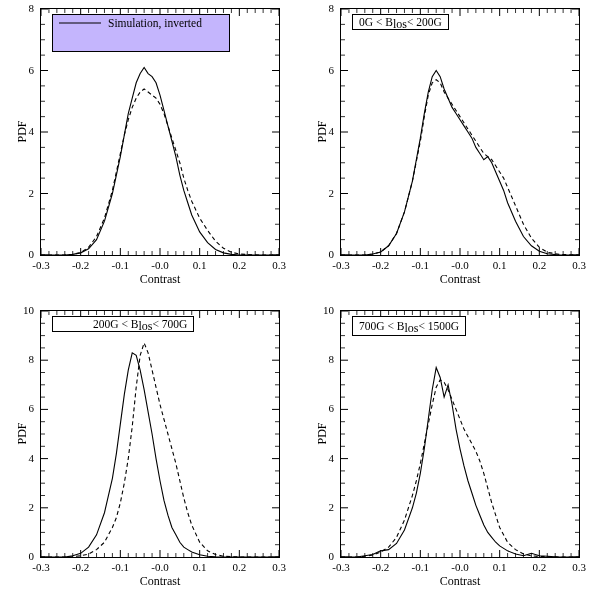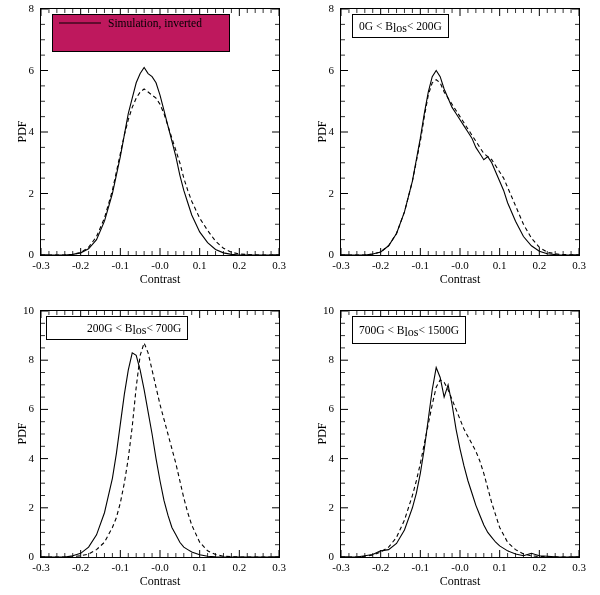--- a/index.html
+++ b/index.html
@@ -5,21 +5,21 @@
   html,body{margin:0;padding:0;background:#ffffff;}
   body{width:600px;height:595px;font-family:"Liberation Serif",serif;color:#000;}
   #root{position:relative;width:600px;height:595px;}
   .panel{position:absolute;}
   .plotbox{position:absolute;border:1px solid #000;background:#fff;box-sizing:border-box;}
   svg{display:block;}
   .axislabel{position:absolute;font-size:12px;text-align:center;}
   .ylabel{position:absolute;font-size:12px;transform:rotate(-90deg);transform-origin:center center;white-space:nowrap;}
   .ticklabel{position:absolute;font-size:11px;text-align:center;white-space:nowrap;}
   .ytick{position:absolute;font-size:11px;text-align:right;white-space:nowrap;}
-  .legendbox{position:absolute;border:1px solid #000;background:#be185d;box-sizing:border-box;}
+  .legendbox{position:absolute;border:1px solid #000;background:#c4b5fd;box-sizing:border-box;}
   .legend-row{display:flex;align-items:center;height:16px;padding-left:5px;}
   .legend-line{width:44px;height:10px;margin-right:6px;}
   .legend-text{font-size:11.5px;white-space:nowrap;}
   .labelbox{position:absolute;border:1px solid #000;background:#fff;box-sizing:border-box;display:flex;align-items:center;justify-content:center;font-size:11.5px;padding:2px 6px;white-space:nowrap;}
   sub{font-size:12px;vertical-align:baseline;position:relative;top:2px;}
 </style>
 </head>
 <body>
 
 <div id="root">
@@ -235,21 +235,21 @@
           <line x1="0" y1="30.75" x2="4" y2="30.75" stroke="#000" stroke-width="0.8"></line>
           <line x1="238" y1="30.75" x2="234" y2="30.75" stroke="#000" stroke-width="0.8"></line>
           <line x1="0" y1="15.375" x2="4" y2="15.375" stroke="#000" stroke-width="0.8"></line>
           <line x1="238" y1="15.375" x2="234" y2="15.375" stroke="#000" stroke-width="0.8"></line>
           <line x1="0" y1="0" x2="7" y2="0" stroke="#000" stroke-width="1"></line>
           <line x1="238" y1="0" x2="231" y2="0" stroke="#000" stroke-width="1"></line>
           <polyline points="0.00,246.00 15.87,246.00 23.80,246.00 31.73,245.08 39.67,242.93 47.60,236.78 55.53,224.47 63.47,202.95 71.40,172.20 79.33,129.15 83.30,104.55 87.27,83.03 91.23,67.65 95.20,61.50 99.17,67.65 103.13,79.95 107.10,89.18 111.07,98.40 115.03,104.55 119.00,110.70 122.97,116.85 126.93,123.00 130.90,129.15 134.87,138.38 138.83,144.53 142.80,150.68 146.77,147.60 150.73,153.75 154.70,162.97 158.67,172.20 162.63,181.43 166.60,193.72 170.57,202.95 174.53,212.18 182.47,227.55 190.40,236.78 198.33,242.31 206.27,244.77 218.17,246.00 238.00,246.00" fill="none" stroke="#000" stroke-width="1.1"></polyline>
           <polyline points="0.00,246.00 15.87,246.00 23.80,246.00 31.73,245.08 39.67,242.93 47.60,236.78 55.53,224.47 63.47,202.95 71.40,172.20 79.33,132.22 83.30,107.63 87.27,86.10 91.23,73.80 95.20,70.72 99.17,73.80 103.13,83.03 107.10,89.18 111.07,95.32 115.03,101.47 119.00,107.63 122.97,113.78 126.93,119.93 130.90,126.08 134.87,132.22 138.83,138.38 142.80,144.53 146.77,147.60 150.73,150.68 154.70,156.82 158.67,162.97 162.63,169.13 166.60,178.35 170.57,187.57 174.53,196.80 182.47,215.25 190.40,229.09 198.33,238.31 206.27,243.23 218.17,245.38 238.00,246.00" fill="none" stroke="#000" stroke-width="1.1" stroke-dasharray="4,3"></polyline>
         </svg>
     </div>
-    <div class="labelbox" style="left:352px;top:14px;height:24px;justify-content:space-between;">
+    <div class="labelbox" style="left:352px;top:14px;height:16px;justify-content:space-between;">
       <span>0G &lt; B</span>
         <sub>los</sub>
         <span> &lt; 200G</span>
     </div>
     <div class="axislabel" style="left:340px;top:272px;width:240px;">Contrast</div>
     <div class="ylabel" style="left:292px;top:124px;width:60px;text-align:center;">PDF</div>
   </div>
 
   <div class="panel">
     <div class="plotbox" id="box-c" style="left:40px;top:310px;width:240px;height:248px;">
@@ -355,21 +355,21 @@
           <line x1="0" y1="24.599999999999994" x2="4" y2="24.599999999999994" stroke="#000" stroke-width="0.8"></line>
           <line x1="238" y1="24.599999999999994" x2="234" y2="24.599999999999994" stroke="#000" stroke-width="0.8"></line>
           <line x1="0" y1="12.300000000000011" x2="4" y2="12.300000000000011" stroke="#000" stroke-width="0.8"></line>
           <line x1="238" y1="12.300000000000011" x2="234" y2="12.300000000000011" stroke="#000" stroke-width="0.8"></line>
           <line x1="0" y1="0" x2="7" y2="0" stroke="#000" stroke-width="1"></line>
           <line x1="238" y1="0" x2="231" y2="0" stroke="#000" stroke-width="1"></line>
           <polyline points="0.00,246.00 23.80,246.00 31.73,244.77 39.67,242.31 47.60,236.16 55.53,223.86 63.47,201.72 71.40,167.28 75.37,142.68 79.33,113.16 83.30,83.64 87.27,59.04 91.23,41.82 95.20,44.28 99.17,59.04 103.13,78.72 107.10,100.86 111.07,123.00 115.03,147.60 119.00,169.74 122.97,189.42 126.93,204.18 130.90,216.48 134.87,223.86 138.83,231.24 142.80,236.16 146.77,238.62 150.73,241.08 158.67,243.79 166.60,245.26 174.53,245.75 182.47,246.00 198.33,246.00 218.17,246.00 238.00,246.00" fill="none" stroke="#000" stroke-width="1.1"></polyline>
           <polyline points="0.00,246.00 23.80,246.00 31.73,245.51 39.67,244.77 47.60,243.05 55.53,238.62 63.47,231.24 71.40,216.48 75.37,206.64 79.33,191.88 83.30,172.20 87.27,147.60 91.23,115.62 95.20,76.26 99.17,44.28 103.13,31.98 107.10,41.82 111.07,59.04 115.03,76.26 119.00,93.48 122.97,108.24 126.93,123.00 130.90,137.76 134.87,152.52 138.83,169.74 142.80,186.96 146.77,201.72 150.73,214.02 158.67,231.24 166.60,239.85 174.53,243.54 182.47,245.26 198.33,246.00 218.17,246.00 238.00,246.00" fill="none" stroke="#000" stroke-width="1.1" stroke-dasharray="4,3"></polyline>
         </svg>
     </div>
-    <div class="labelbox" style="left:46px;top:316px;height:24px;padding-left:40px;">
+    <div class="labelbox" style="left:52px;top:316px;height:16px;padding-left:40px;">
       <span>200G &lt; B</span>
         <sub>los</sub>
         <span> &lt; 700G</span>
     </div>
     <div class="axislabel" style="left:40px;top:574px;width:240px;">Contrast</div>
     <div class="ylabel" style="left:-8px;top:426px;width:60px;text-align:center;">PDF</div>
   </div>
 
   <div class="panel">
     <div class="plotbox" id="box-d" style="left:340px;top:310px;width:240px;height:248px;">
@@ -475,21 +475,21 @@
           <line x1="0" y1="24.599999999999994" x2="4" y2="24.599999999999994" stroke="#000" stroke-width="0.8"></line>
           <line x1="238" y1="24.599999999999994" x2="234" y2="24.599999999999994" stroke="#000" stroke-width="0.8"></line>
           <line x1="0" y1="12.300000000000011" x2="4" y2="12.300000000000011" stroke="#000" stroke-width="0.8"></line>
           <line x1="238" y1="12.300000000000011" x2="234" y2="12.300000000000011" stroke="#000" stroke-width="0.8"></line>
           <line x1="0" y1="0" x2="7" y2="0" stroke="#000" stroke-width="1"></line>
           <line x1="238" y1="0" x2="231" y2="0" stroke="#000" stroke-width="1"></line>
           <polyline points="0.00,246.00 15.87,246.00 23.80,244.77 31.73,243.54 39.67,239.85 47.60,238.62 55.53,232.47 63.47,218.94 71.40,196.80 75.37,182.04 79.33,162.36 83.30,137.76 87.27,108.24 91.23,78.72 95.20,56.58 99.17,66.42 103.13,86.10 107.10,73.80 111.07,93.48 115.03,118.08 119.00,137.76 122.97,154.98 126.93,169.74 130.90,182.04 134.87,194.34 138.83,204.18 142.80,214.02 146.77,221.40 150.73,226.32 154.70,231.24 158.67,234.93 166.60,239.85 174.53,243.05 182.47,244.77 190.40,242.31 198.33,244.77 218.17,246.00 238.00,246.00" fill="none" stroke="#000" stroke-width="1.1"></polyline>
           <polyline points="0.00,246.00 15.87,246.00 23.80,245.26 31.73,244.03 39.67,241.08 47.60,236.16 55.53,226.32 63.47,209.10 71.40,184.50 75.37,169.74 79.33,152.52 83.30,132.84 87.27,113.16 91.23,93.48 95.20,76.26 99.17,68.88 103.13,71.34 107.10,78.72 111.07,88.56 115.03,98.40 119.00,108.24 122.97,118.08 126.93,125.46 130.90,132.84 134.87,140.22 138.83,150.06 142.80,162.36 146.77,177.12 150.73,191.88 154.70,204.18 158.67,216.48 166.60,231.24 174.53,238.62 182.47,243.05 190.40,244.77 198.33,245.51 218.17,246.00 238.00,246.00" fill="none" stroke="#000" stroke-width="1.1" stroke-dasharray="4,3"></polyline>
         </svg>
     </div>
-    <div class="labelbox" style="left:352px;top:316px;height:28px;">
+    <div class="labelbox" style="left:352px;top:316px;height:20px;">
       <span>700G &lt; B</span>
         <sub>los</sub>
         <span> &lt; 1500G</span>
     </div>
     <div class="axislabel" style="left:340px;top:574px;width:240px;">Contrast</div>
     <div class="ylabel" style="left:292px;top:426px;width:60px;text-align:center;">PDF</div>
   </div>
 
   <div id="ticklayer">
       <div class="ticklabel" style="left: 21px; top: 259px; width: 40px;">-0.3</div>

